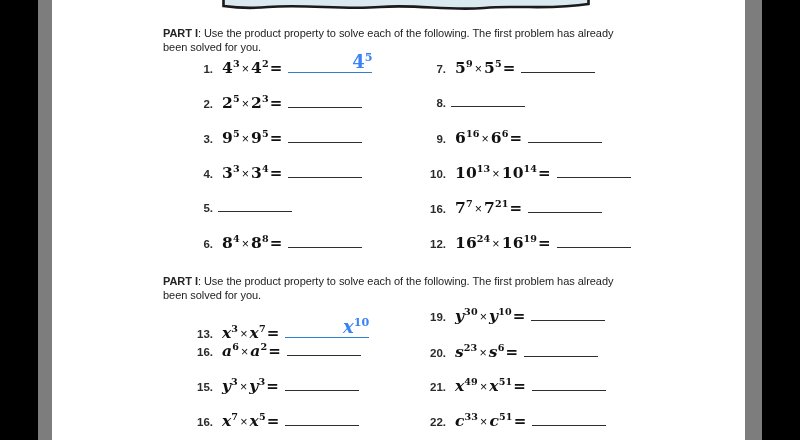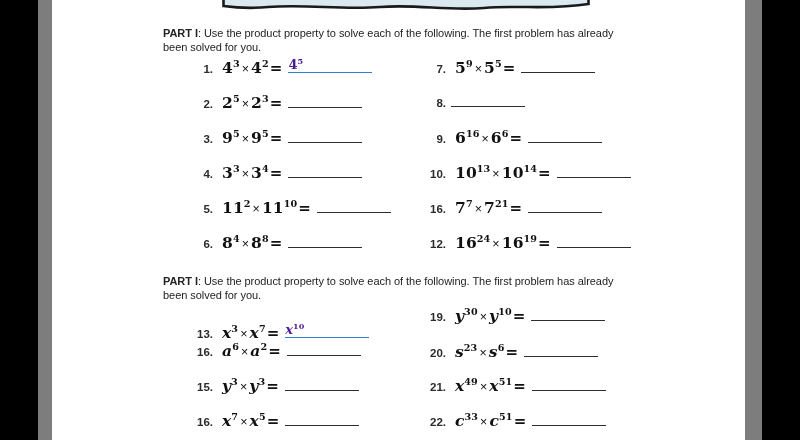--- a/index.html
+++ b/index.html
@@ -135,26 +135,26 @@
     position: relative;
     border-bottom-color: #2f7fd0;
     width: 84px;
     text-align: center;
   }
   .blank.answered .ans {
     position: absolute;
     left: 0;
     right: 0;
     bottom: 0px;
-    text-align: left;
+    text-align: right;
     font-family: "DejaVu Serif", serif;
     font-weight: bold;
     font-style: italic;
-    font-size: 13px;
-    color: #4c1d95;
+    font-size: 18px;
+    color: #3b82f6;
   }
   .blank.answered .ans.numeric {
     font-style: normal;
   }
   .blank.answered .ans sup {
     font-size: 0.62em;
     vertical-align: super;
     line-height: 0;
     font-style: normal;
   }
@@ -200,21 +200,20 @@
       </div>
 
       <div class="prow col-left" style="top:105px">
         <span class="pnum">4.</span>
         <span class="pexpr"><span>3</span><sup>3</sup><span class="times">×</span><span>3</span><sup>4</sup><span class="eq">=</span></span>
         <span class="blank"></span>
       </div>
 
       <div class="prow col-left" style="top:140px">
         <span class="pnum">5.</span>
-        <span class="pexpr"><span>11</span><sup>2</sup><span class="times">×</span><span>11</span><sup>10</sup><span class="eq">=</span></span>
         <span class="blank"></span>
       </div>
 
       <div class="prow col-left" style="top:175px">
         <span class="pnum">6.</span>
         <span class="pexpr"><span>8</span><sup>4</sup><span class="times">×</span><span>8</span><sup>8</sup><span class="eq">=</span></span>
         <span class="blank"></span>
       </div>
 
       <div class="prow col-right" style="top:0px">

